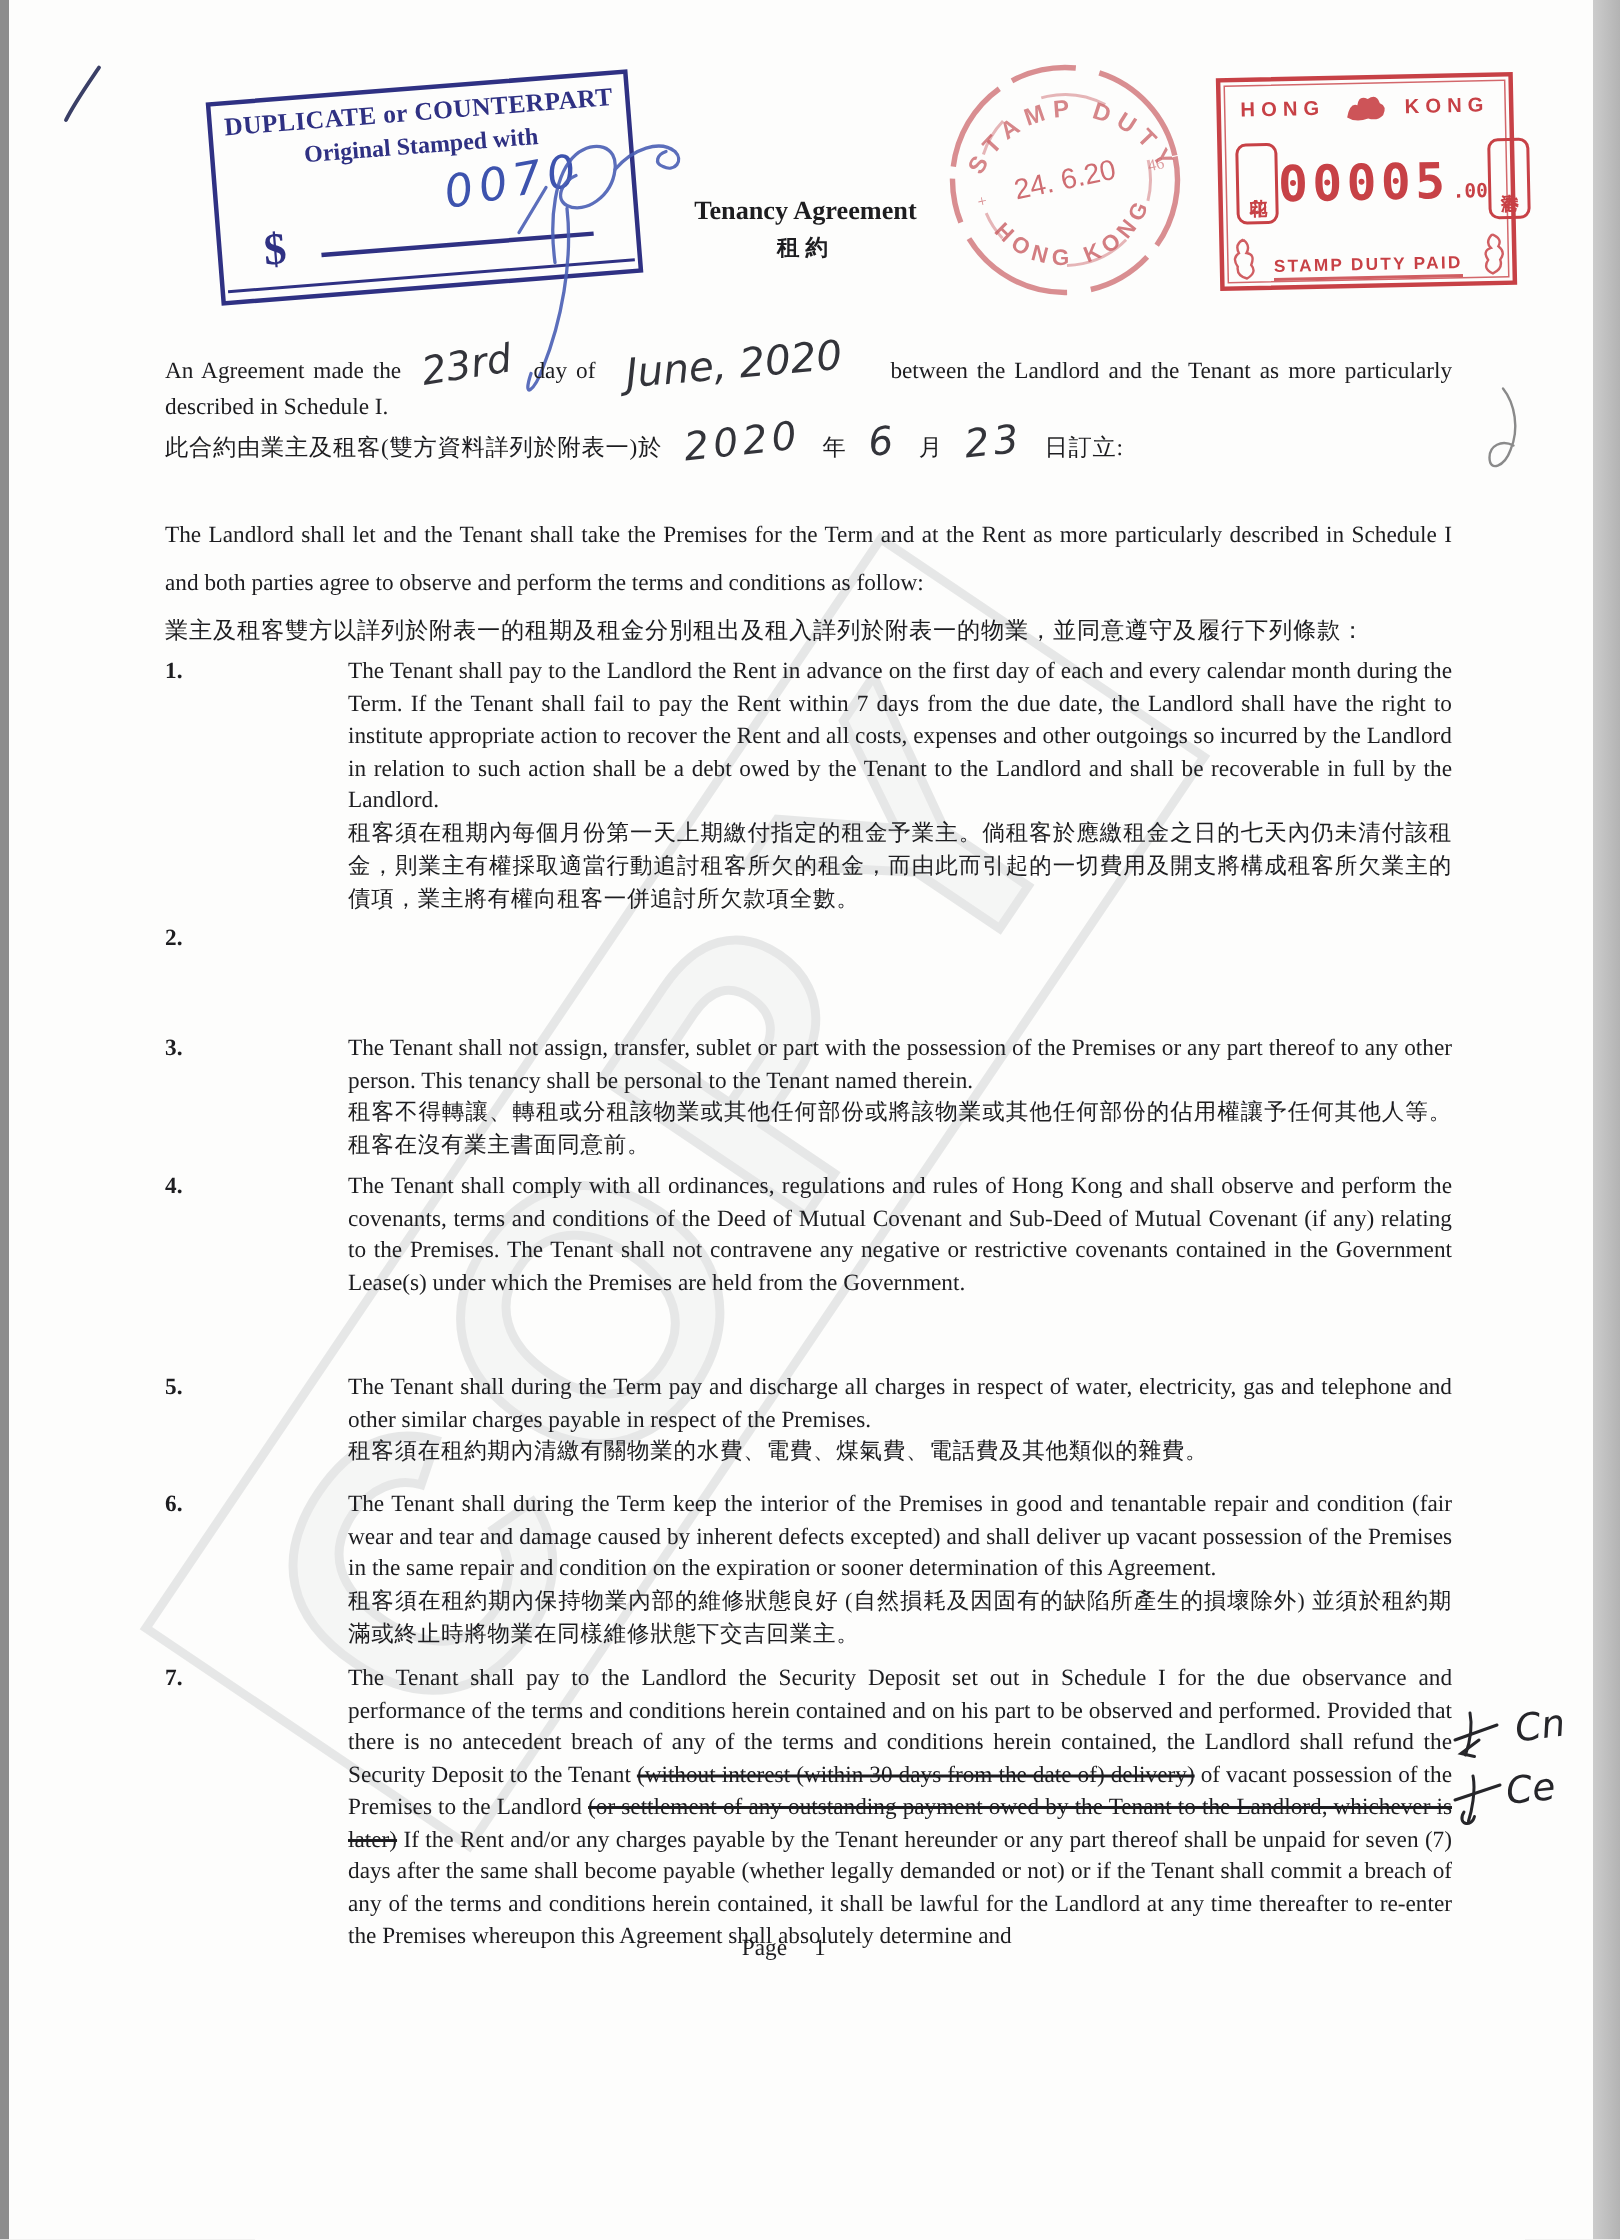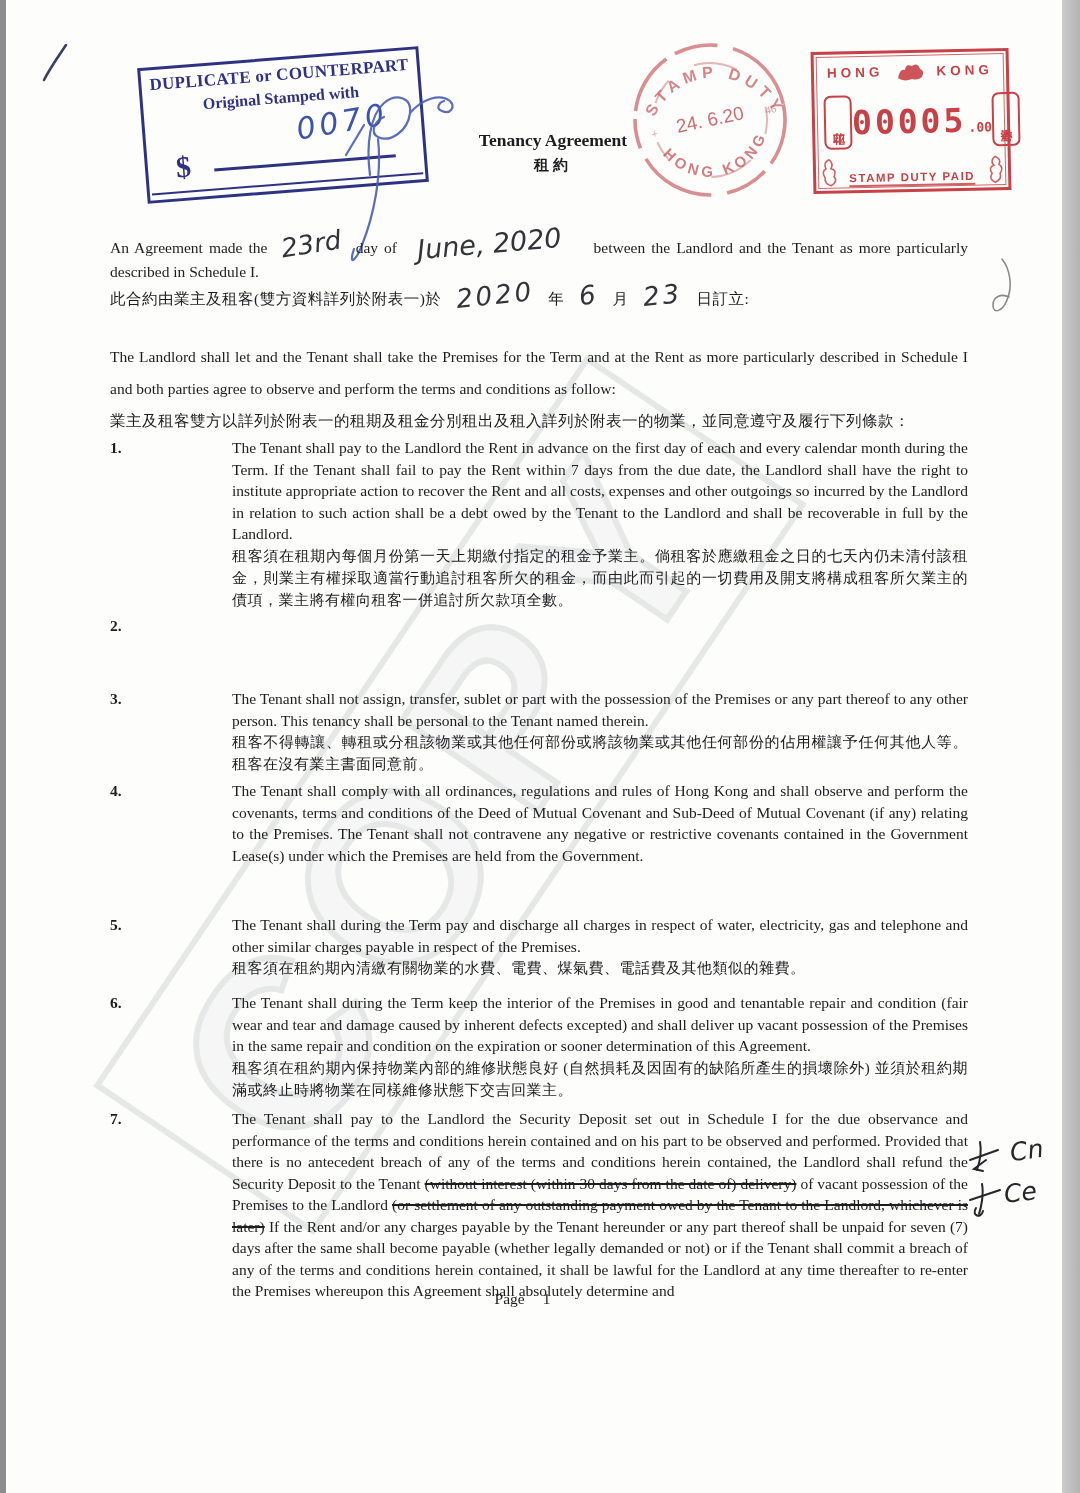--- a/index.html
+++ b/index.html
@@ -23,21 +23,21 @@
            transform:rotate(-4.5deg);border:3px solid #2f3183;color:#2f3183;}
   .dup-box .bline{position:absolute;left:2px;right:2px;bottom:5px;height:2.5px;background:#2f3183;}
   .dup-l1{position:absolute;top:5px;left:0;right:0;text-align:center;font-size:17px;font-weight:600;letter-spacing:.3px;}
   .dup-l2{position:absolute;top:29px;left:0;right:0;text-align:center;font-size:16px;font-weight:600;}
   .dup-dollar{position:absolute;left:28px;bottom:14px;font-size:30px;font-weight:600;}
   .dup-underline{position:absolute;left:66px;width:182px;bottom:24px;height:3px;background:#2f3183;}
   .hw{font-family:"DejaVu Sans",sans-serif;font-style:italic;display:inline-block;color:#33343a;}
   .hw-amount{position:absolute;left:296px;top:104px;font-size:30px;color:#3d53ae;transform:rotate(-10deg);letter-spacing:4px;}
 
   
-  .title-wrap{position:absolute;left:377px;top:130px;width:320px;text-align:center;padding-left:16px;}
+  .title-wrap{position:absolute;left:377px;top:130px;width:320px;text-align:center;}
   .title-en{font-size:17.5px;font-weight:bold;}
   .title-cn{font-size:15px;font-weight:bold;letter-spacing:4px;margin-top:5px;}
 
   
   .round-stamp{position:absolute;left:626px;top:36px;width:168px;height:168px;transform:rotate(-12deg);opacity:.88;}
 
   
   .frank{position:absolute;left:812px;top:50px;width:198px;height:142px;transform:rotate(-1.2deg);
          color:#c5373d;opacity:.95;}
   .frank-outer{position:absolute;inset:0;border:3px solid #c5373d;}

